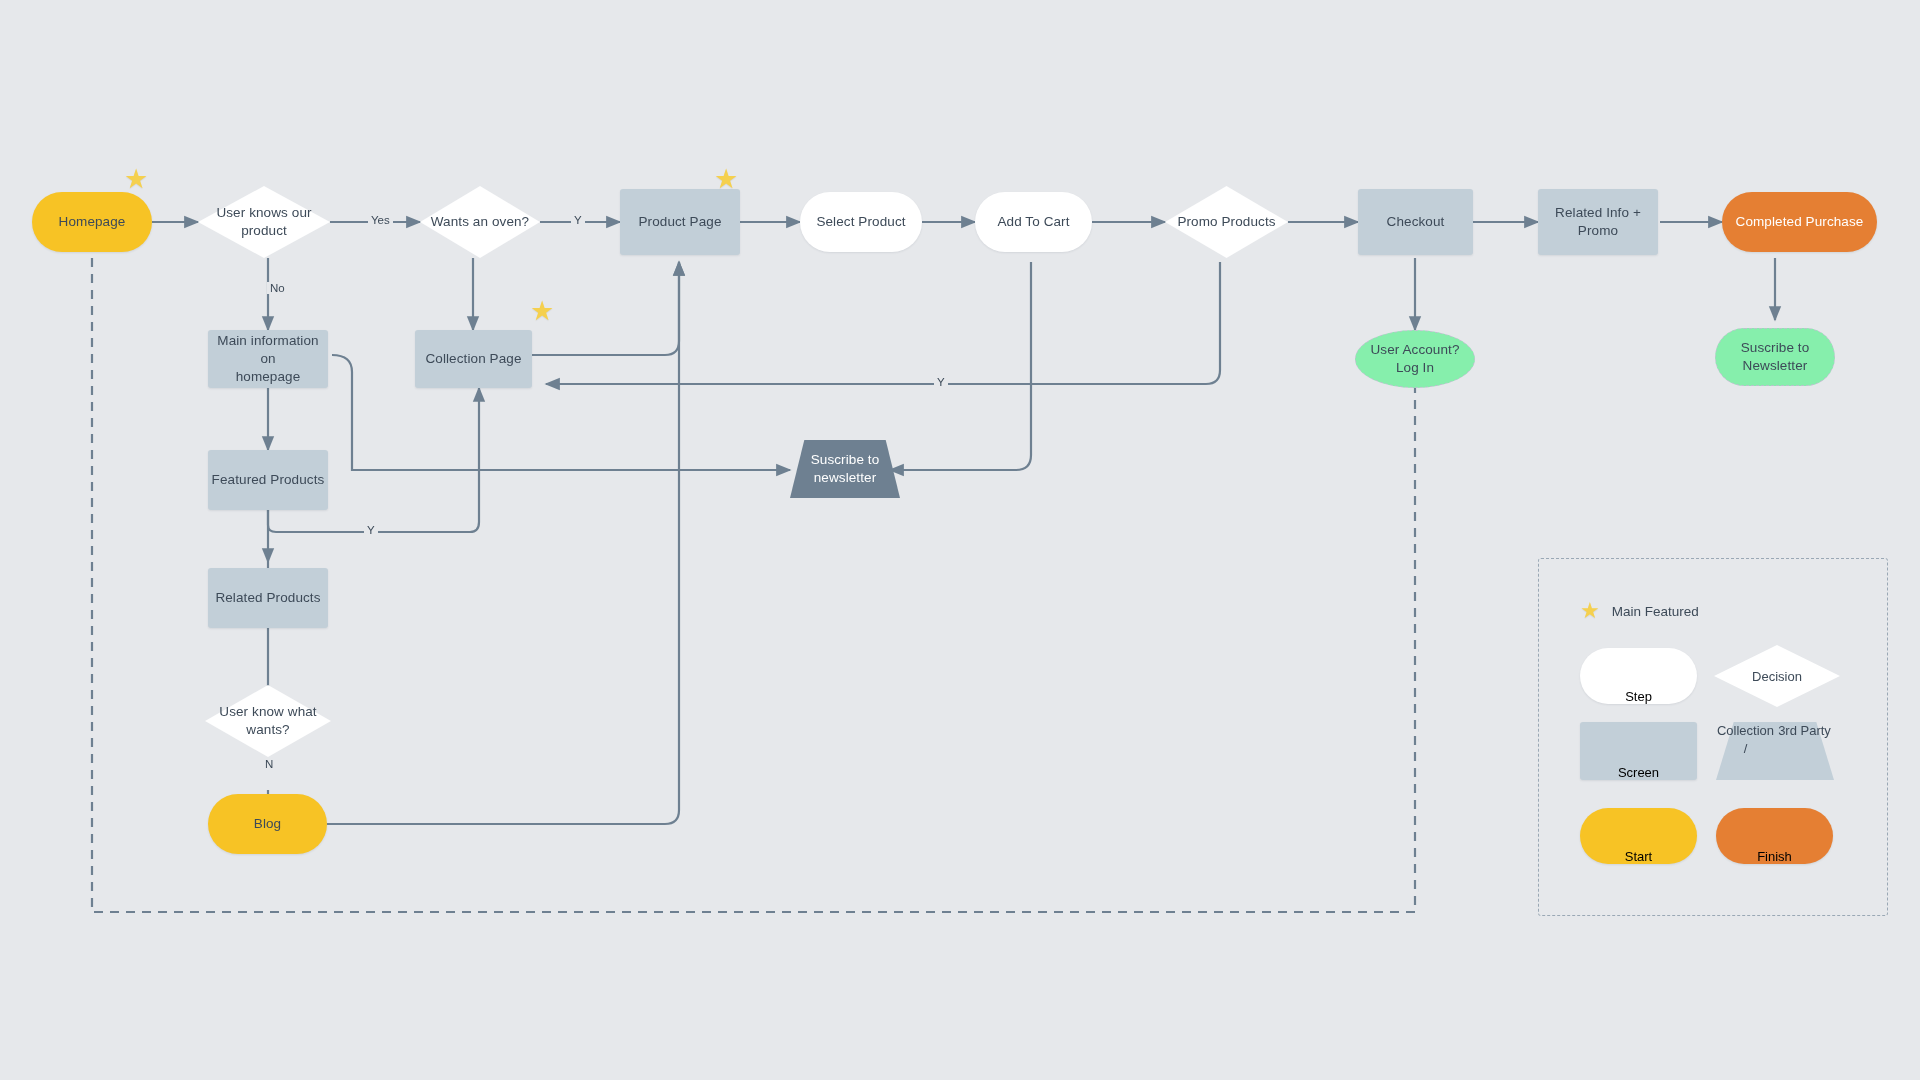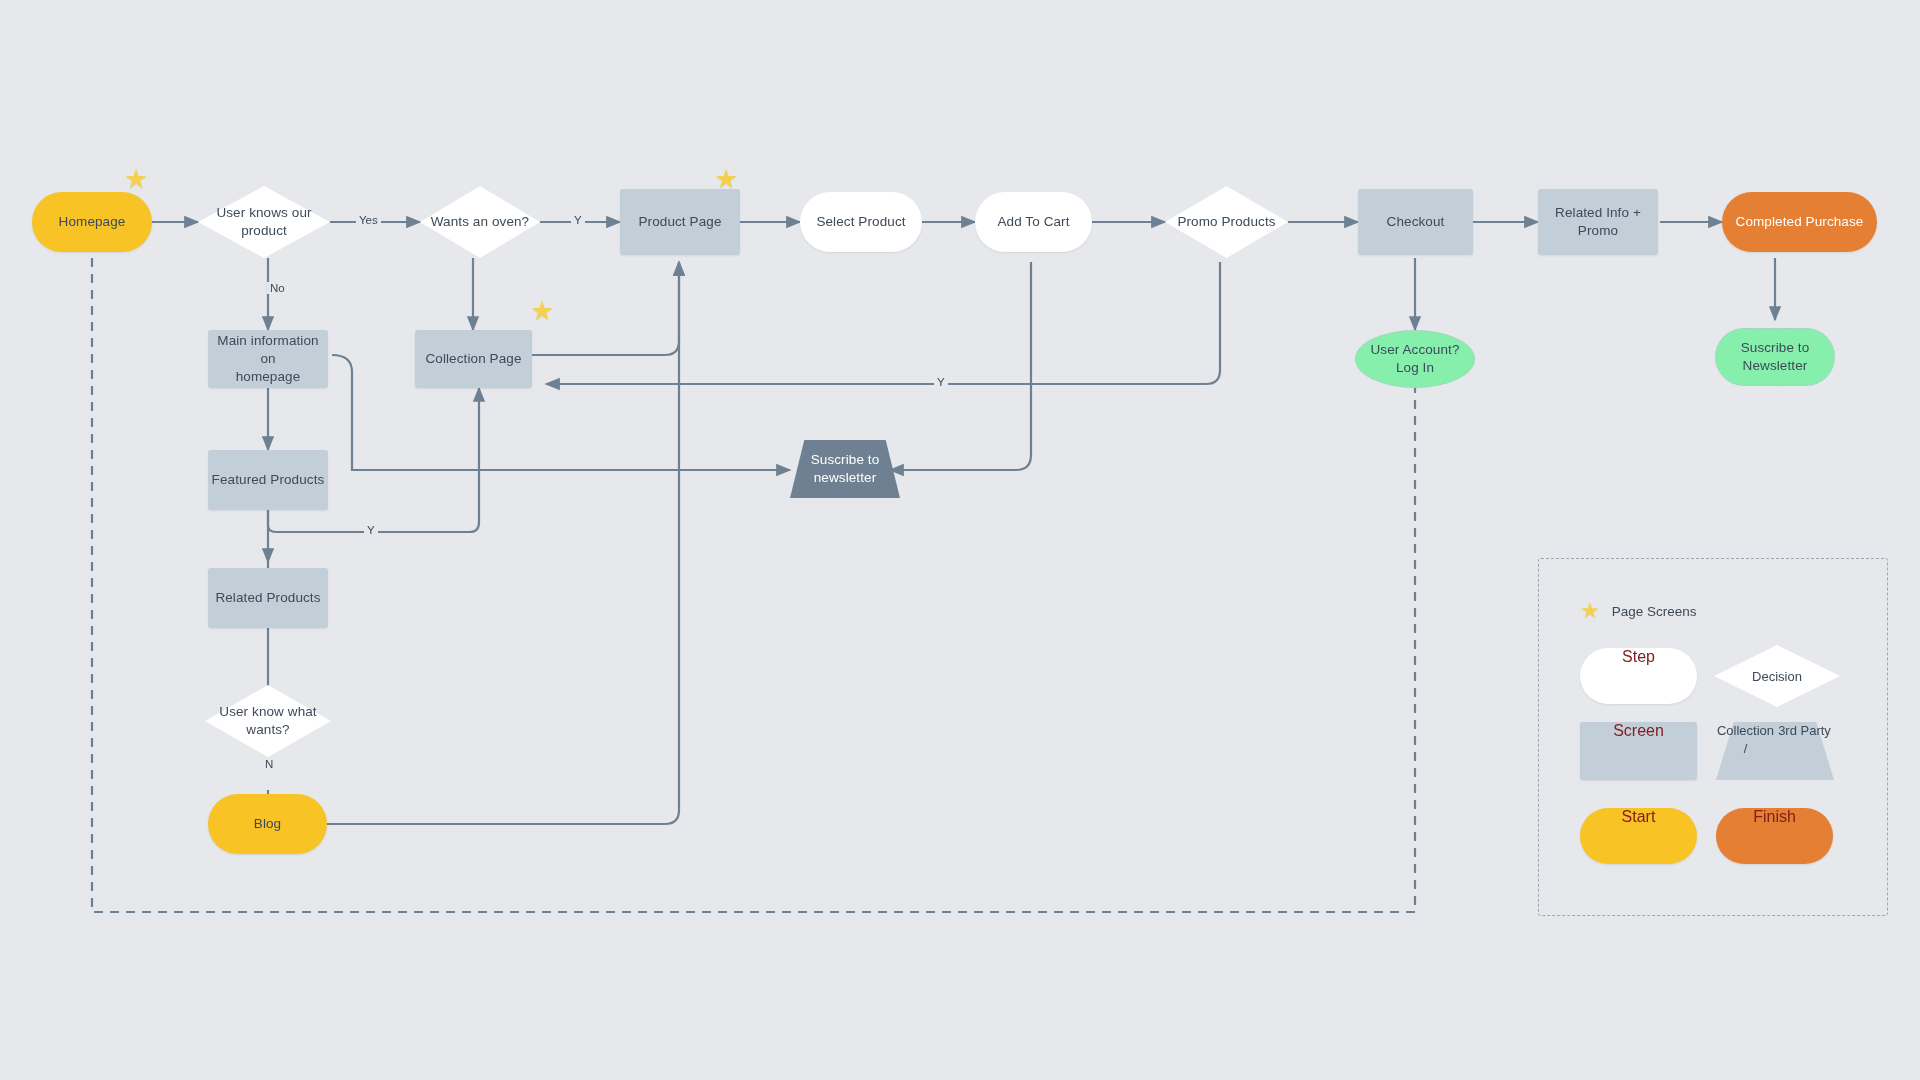--- a/index.html
+++ b/index.html
@@ -108,21 +108,21 @@
   }
   .edge-label {
     position: absolute;
     background: #e6e8eb;
     color: #3d4a58;
     font-size: 11.5px;
     padding: 0 3px;
     z-index: 4;
     white-space: nowrap;
   }
-  .leg-shape { position: absolute; display:flex; align-items:flex-start; justify-content:center; text-align:center; font-size:16px; color:#7f1d1d; }
+  .leg-shape { position: absolute; display:flex; align-items:flex-end; justify-content:center; text-align:center; font-size:13px; color:#000000; }
   .leg-trap { position:absolute; }
   .leg-trap .trapin { position:absolute; inset:0; background:#c2cfd8; clip-path: polygon(15% 0%, 85% 0%, 100% 100%, 0% 100%); }
   .leg-trap span { position:relative; z-index:2; display:flex; width:100%; height:100%; align-items:center; justify-content:center; text-align:center; font-size:13px; color:#3d4a58; line-height:1.35;}
   .leg-diamond { position:absolute; }
   .leg-diamond .dmin { position:absolute; inset:0; background:#fff; clip-path: polygon(50% 0%, 100% 50%, 50% 100%, 0% 50%); }
   .leg-diamond span { position:relative; z-index:2; display:flex; width:100%; height:100%; align-items:center; justify-content:center; font-size:13px; color:#3d4a58;}
 </style>
 </head>
 <body>
 
@@ -287,32 +287,32 @@
     </div>
   </div>
 
   <div class="node node-dashed" style="left:1715px; top:328px; width:120px; height:58px;">
     <div>
       <div>Suscribe to</div>
       <div>Newsletter</div>
     </div>
   </div>
 
-  <div class="edge-label" style="left:356px; top:214px;">Yes</div>
+  <div class="edge-label" style="left:368px; top:214px;">Yes</div>
   <div class="edge-label" style="left:267px; top:282px;">No</div>
   <div class="edge-label" style="left:571px; top:214px;">Y</div>
   <div class="edge-label" style="left:934px; top:376px;">Y</div>
   <div class="edge-label" style="left:364px; top:524px;">Y</div>
   <div class="edge-label" style="left:262px; top:758px;">N</div>
 
   <div class="legend-box" style="left:1538px; top:558px; width:348px; height:356px;"></div>
 
   <div class="legend-title" style="left:1580px; top:600px;">
     <span class="star" style="position:relative; left:0; top:0; font-size:22px;">★</span>
-    <span>Page Screens</span>
+    <span>Main Featured</span>
   </div>
 
   <div class="leg-shape node-step" style="left:1580px; top:648px; width:117px; height:56px; border-radius:999px;">
     <span>Step</span>
   </div>
 
   <div class="leg-diamond" style="left:1714px; top:645px; width:126px; height:62px;">
     <div class="dmin"></div>
     <span>Decision</span>
   </div>

